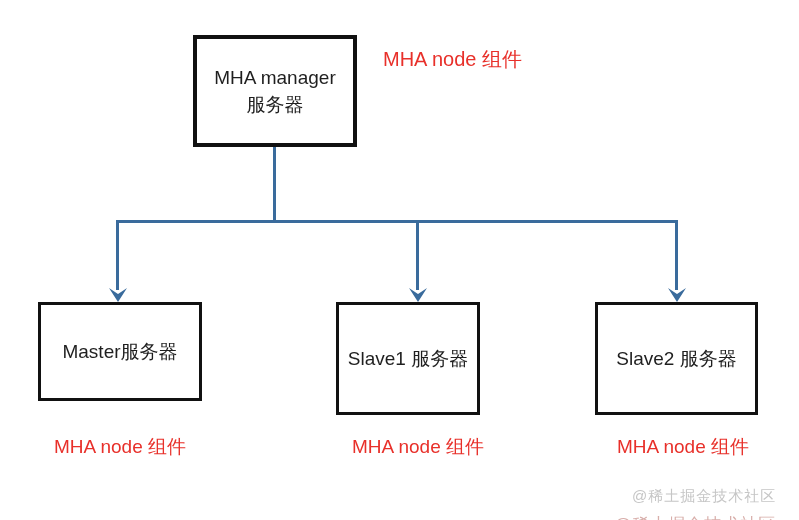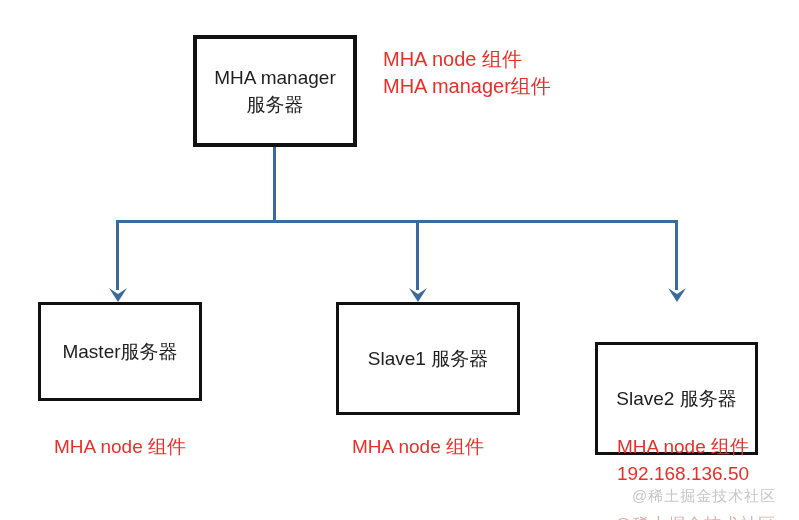--- a/index.html
+++ b/index.html
@@ -28,22 +28,22 @@
     flex-direction: column;
     align-items: center;
     justify-content: center;
     text-align: center;
     color: var(--text-dark);
     font-size: 19px;
     line-height: 27px;
   }
   .box.manager { left: 193px; top: 35px; width: 164px; height: 112px; border-width: 4px; }
   .box.master  { left: 38px;  top: 302px; width: 164px; height: 99px; }
-  .box.slave1  { left: 336px; top: 302px; width: 184px; height: 113px; }
-  .box.slave2  { left: 595px; top: 302px; width: 163px; height: 113px; margin-top: 40px; }
+  .box.slave1  { left: 336px; top: 302px; width: 144px; height: 113px; }
+  .box.slave2  { left: 595px; top: 302px; width: 163px; height: 113px; }
 
   .note {
     position: absolute;
     color: var(--accent-red);
     font-size: 19px;
     line-height: 27px;
     white-space: nowrap;
   }
   .note.manager-note { left: 383px; top: 46px; text-align: left; font-size: 20px; }
   .note.manager-note .indent { padding-left: 13px; }
@@ -86,21 +86,20 @@
 
 <div class="canvas">
 
   <div class="box manager">
     <div>MHA manager</div>
     <div>服务器</div>
   </div>
 
   <div class="note manager-note">
     <div>MHA node 组件</div>
-    <div>MHA manager组件</div>
   </div>
 
   <div class="line stem"></div>
   <div class="line bus"></div>
   <div class="line drop d0"></div>
   <div class="line drop d1"></div>
   <div class="line drop d2"></div>
 
   <div class="arrowhead a0">
     <svg width="18" height="14" viewBox="0 0 18 14">
@@ -129,19 +128,18 @@
   </div>
 
   <div class="note node-note n0">
     <div>MHA node 组件</div>
   </div>
   <div class="note node-note n1">
     <div>MHA node 组件</div>
   </div>
   <div class="note node-note n2">
     <div>MHA node 组件</div>
-    <div>192.168.136.50</div>
   </div>
 
   <div class="watermark primary">@稀土掘金技术社区</div>
   <div class="watermark partial">@稀土掘金技术社区</div>
 
 </div>
 
 </body></html>

